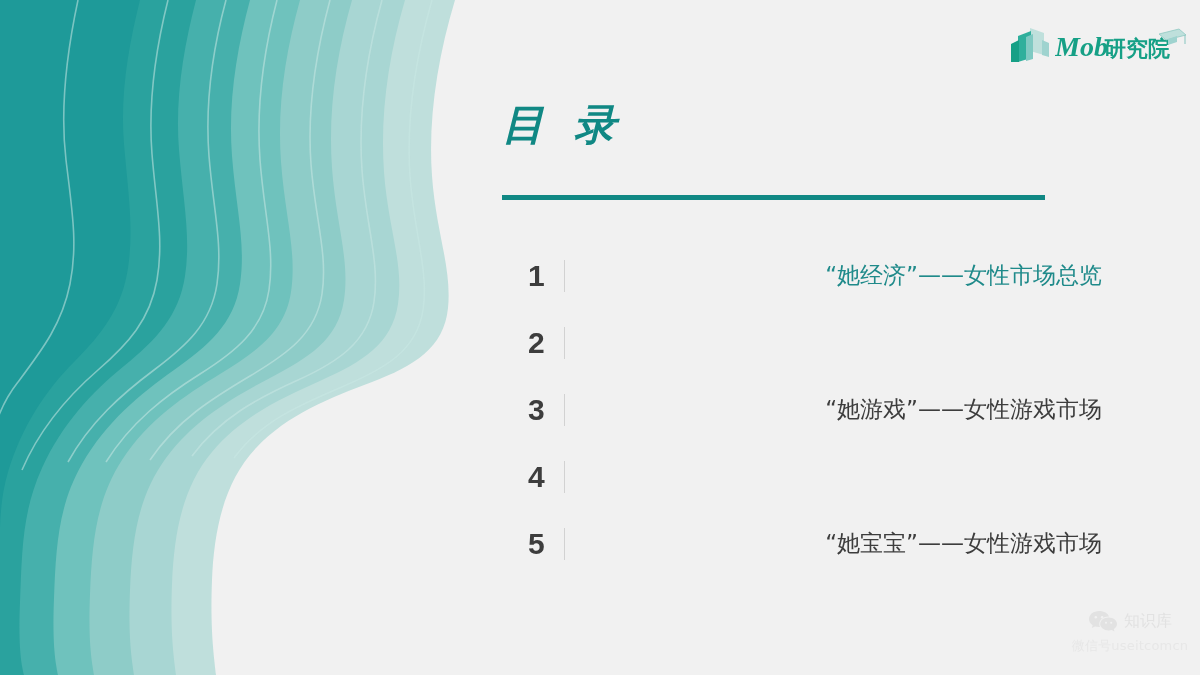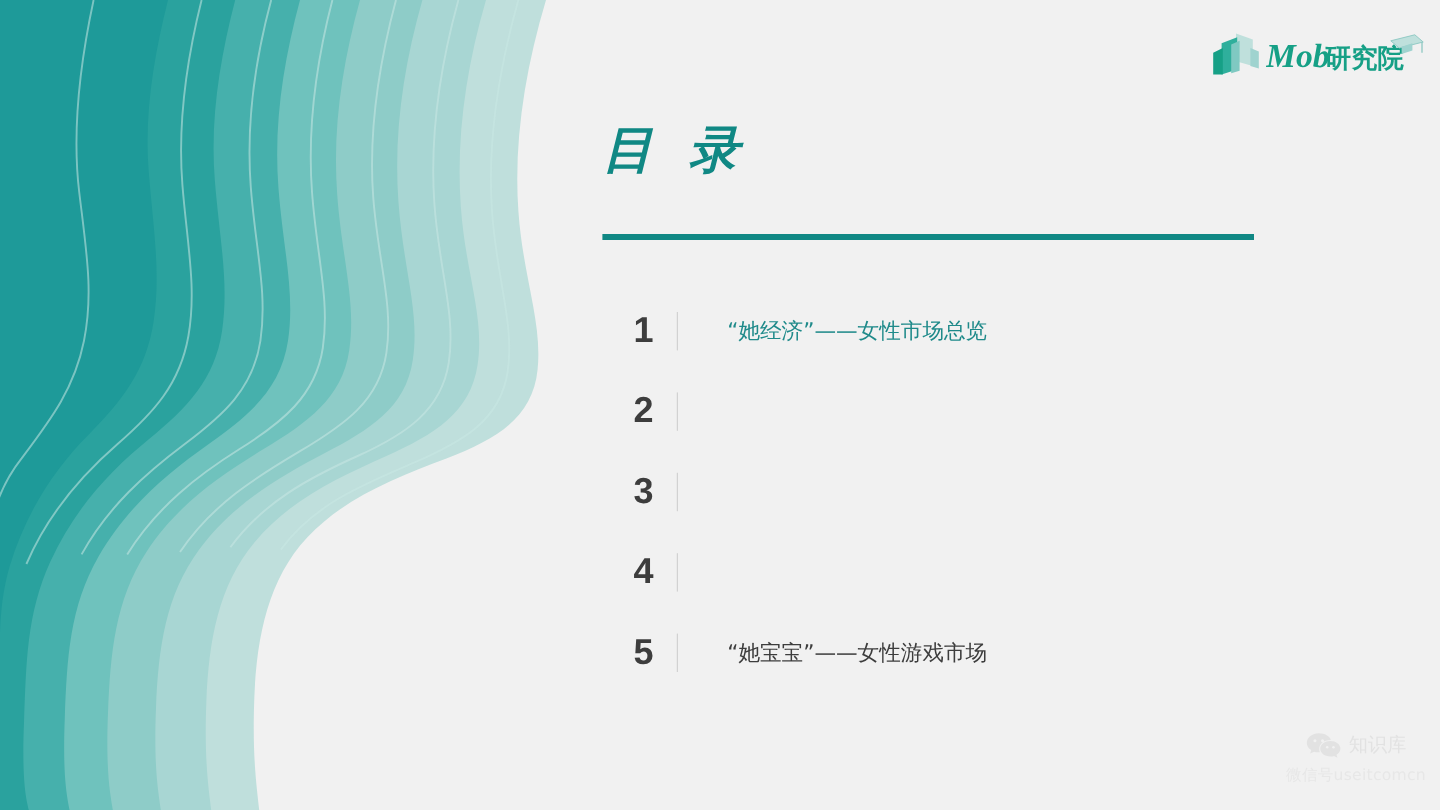--- a/index.html
+++ b/index.html
@@ -93,24 +93,25 @@
   }
   .toc-sep {
     width: 1px;
     height: 32px;
     background: #d2d2d2;
     flex: 0 0 auto;
   }
   .toc-label {
     flex: 1 1 auto;
     padding-left: 41px;
-    font-size: 18px;
+    font-size: 23px;
     color: #3d3d3d;
     white-space: nowrap;
     font-family: "DejaVu Sans", "Liberation Sans", sans-serif;
+    text-align: right;
   }
   .toc-row.active .toc-label {
     color: #1f8a8a;
   }
 
   
   #watermark {
     position: absolute;
     left: 1060px;
     top: 606px;
@@ -225,20 +226,21 @@
     </div>
 
     <div class="toc-row">
       <div class="toc-num">2</div>
       <div class="toc-sep"></div>
     </div>
 
     <div class="toc-row">
       <div class="toc-num">3</div>
       <div class="toc-sep"></div>
+      <div class="toc-label">“她游戏”——女性游戏市场</div>
     </div>
 
     <div class="toc-row">
       <div class="toc-num">4</div>
       <div class="toc-sep"></div>
     </div>
 
     <div class="toc-row">
       <div class="toc-num">5</div>
       <div class="toc-sep"></div>

